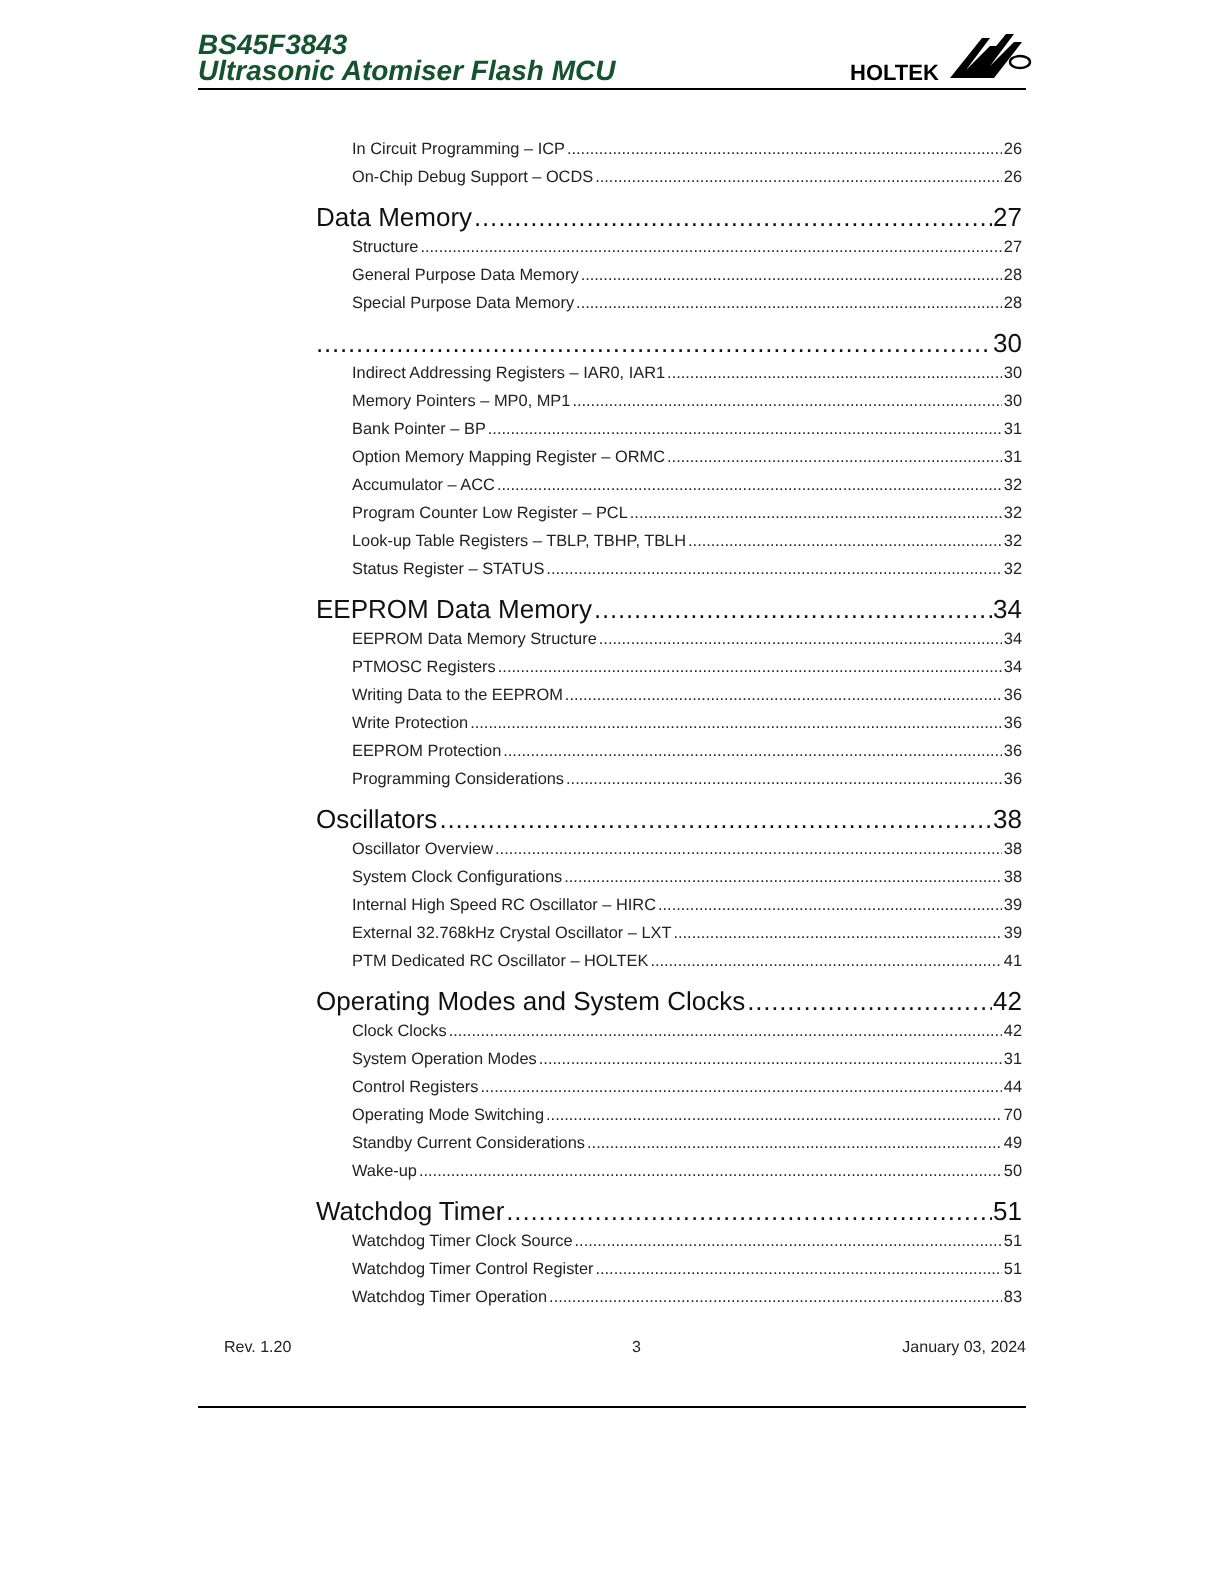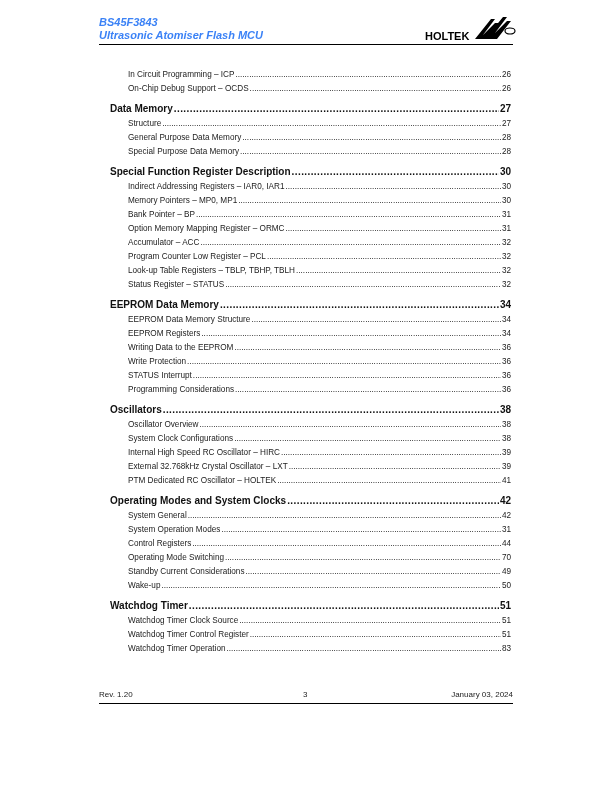--- a/index.html
+++ b/index.html
@@ -1,30 +1,30 @@
 <!DOCTYPE html>
 <html><head>
 <meta charset="utf-8">
 <style>
   html, body { margin:0; padding:0; background:#ffffff; }
   body { width:612px; height:792px; position:relative; overflow:hidden; font-family:"Liberation Sans", sans-serif; color:#000; }
-  .header-title { position:absolute; left:99px; top:16px; font-style:italic; font-weight:bold; font-size:11px; line-height:13px; color:#3b82f6; }
+  .header-title { position:absolute; left:99px; top:16px; font-style:italic; font-weight:bold; font-size:14px; line-height:13px; color:#14532d; }
   .logo { position:absolute; left:425px; top:13px; width:92px; height:30px; }
   .header-rule { position:absolute; left:99px; top:44px; width:414px; height:1px; background:#000; }
   .toc { position:absolute; left:110px; top:68px; width:401px; }
-  .entry { display:flex; align-items:flex-start; white-space:nowrap; overflow:hidden; }
+  .entry { display:flex; align-items:flex-start; white-space:nowrap; overflow:hidden;margin-left:48px; }
   .entry .t { flex:0 0 auto; padding-right:1px; }
   .entry .dots { flex:1 1 auto; overflow:hidden; }
   .entry .dots::after { content:"....................................................................................................................................................................................................................................................................................................................................................................................................."; }
   .entry .p { flex:0 0 auto; padding-left:1px; }
   .sub { font-size:8.2px; height:14px; line-height:14px; padding-left:18px; color:#222; }
-  .sec { font-size:10px; font-weight:bold; height:16px; line-height:16px; margin-top:5px; color:#111; }
+  .sec { font-size:13px; font-weight:normal; height:16px; line-height:16px; margin-top:5px; color:#111; }
   .sec .dots::after { letter-spacing:0.4px; }
   .footer-rule { position:absolute; left:99px; top:703px; width:414px; height:1px; background:#000; }
-  .footer { position:absolute; top:690px; font-size:8px; color:#222; }
+  .footer { position:absolute; top:669px; font-size:8px; color:#222;margin-left:13px; }
 </style>
 </head>
 <body>
 
 <div class="header-title">
   <div>BS45F3843</div>
   <div>Ultrasonic Atomiser Flash MCU</div>
 </div>
 
 <div class="logo">
@@ -63,21 +63,20 @@
       <span class="t">General Purpose Data Memory</span>
       <span class="dots"></span>
       <span class="p">28</span>
     </div>
     <div class="entry sub">
       <span class="t">Special Purpose Data Memory</span>
       <span class="dots"></span>
       <span class="p">28</span>
     </div>
     <div class="entry sec">
-      <span class="t">Special Function Register Description</span>
       <span class="dots"></span>
       <span class="p">30</span>
     </div>
     <div class="entry sub">
       <span class="t">Indirect Addressing Registers – IAR0, IAR1</span>
       <span class="dots"></span>
       <span class="p">30</span>
     </div>
     <div class="entry sub">
       <span class="t">Memory Pointers – MP0, MP1</span>
@@ -118,36 +117,36 @@
       <span class="t">EEPROM Data Memory</span>
       <span class="dots"></span>
       <span class="p">34</span>
     </div>
     <div class="entry sub">
       <span class="t">EEPROM Data Memory Structure</span>
       <span class="dots"></span>
       <span class="p">34</span>
     </div>
     <div class="entry sub">
-      <span class="t">EEPROM Registers</span>
+      <span class="t">PTMOSC Registers</span>
       <span class="dots"></span>
       <span class="p">34</span>
     </div>
     <div class="entry sub">
       <span class="t">Writing Data to the EEPROM</span>
       <span class="dots"></span>
       <span class="p">36</span>
     </div>
     <div class="entry sub">
       <span class="t">Write Protection</span>
       <span class="dots"></span>
       <span class="p">36</span>
     </div>
     <div class="entry sub">
-      <span class="t">STATUS Interrupt</span>
+      <span class="t">EEPROM Protection</span>
       <span class="dots"></span>
       <span class="p">36</span>
     </div>
     <div class="entry sub">
       <span class="t">Programming Considerations</span>
       <span class="dots"></span>
       <span class="p">36</span>
     </div>
     <div class="entry sec">
       <span class="t">Oscillators</span>
@@ -178,21 +177,21 @@
       <span class="t">PTM Dedicated RC Oscillator – HOLTEK</span>
       <span class="dots"></span>
       <span class="p">41</span>
     </div>
     <div class="entry sec">
       <span class="t">Operating Modes and System Clocks</span>
       <span class="dots"></span>
       <span class="p">42</span>
     </div>
     <div class="entry sub">
-      <span class="t">System General</span>
+      <span class="t">Clock Clocks</span>
       <span class="dots"></span>
       <span class="p">42</span>
     </div>
     <div class="entry sub">
       <span class="t">System Operation Modes</span>
       <span class="dots"></span>
       <span class="p">31</span>
     </div>
     <div class="entry sub">
       <span class="t">Control Registers</span>

